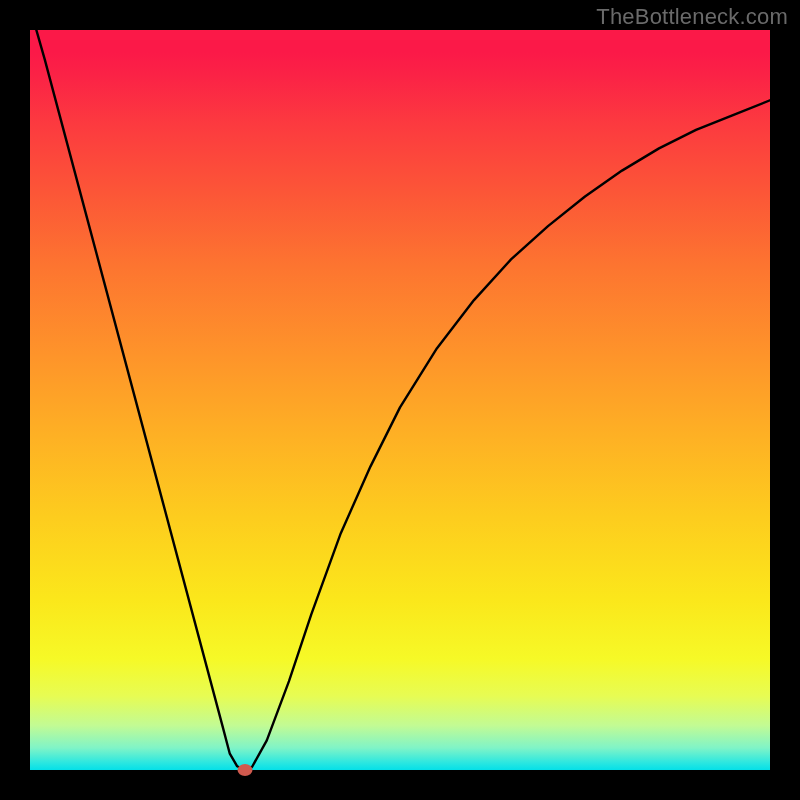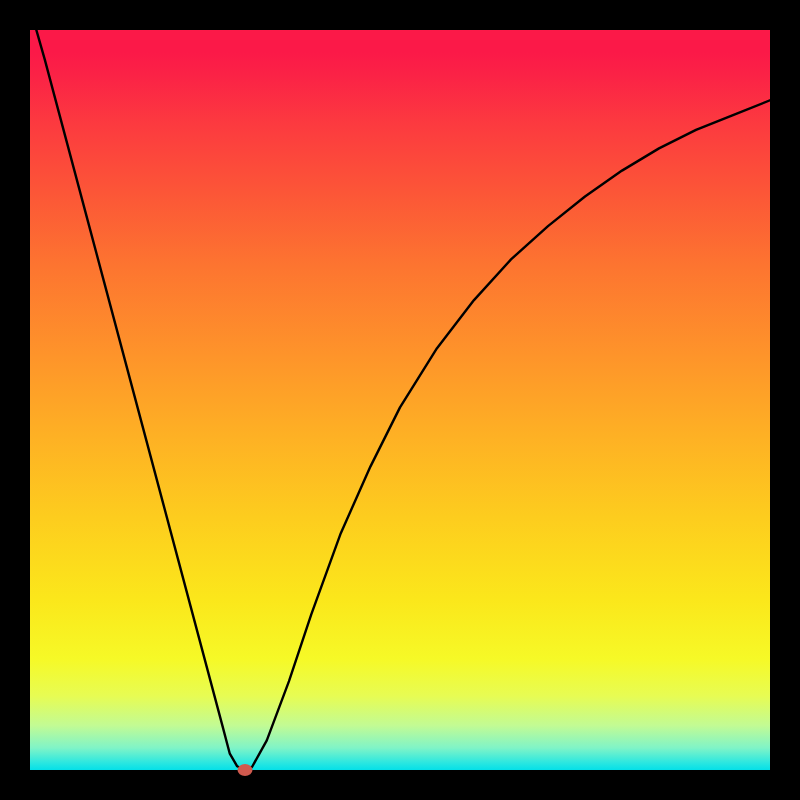--- a/index.html
+++ b/index.html
@@ -74,20 +74,21 @@
     border-radius: 50%;
     background: #d05a4e;
     z-index: 3;
     transform: translate(-50%, -50%);
   }
 </style>
 </head>
 <body>
 
 <div class="outer">
+  <div class="watermark">TheBottleneck.com</div>
   <div class="plot">
     <div class="gradient"></div>
     <svg class="curve-layer" viewBox="0 0 740 740" preserveAspectRatio="none">
       <path id="curve-path" d="M0.00 -22.20 L14.80 29.60 L29.60 85.10 L44.40 140.60 L59.20 196.10 L74.00 251.60 L88.80 307.10 L103.60 362.60 L118.40 418.10 L133.20 473.60 L148.00 529.10 L162.80 584.60 L177.60 640.10 L192.40 695.60 L199.80 723.72 L207.20 736.30 L214.60 740.00 L222.00 737.04 L236.80 710.40 L259.00 651.20 L281.20 584.60 L310.80 503.20 L340.40 436.60 L370.00 377.40 L407.00 318.20 L444.00 270.10 L481.00 229.40 L518.00 196.10 L555.00 166.50 L592.00 140.60 L629.00 118.40 L666.00 99.90 L703.00 85.10 L740.00 70.30" fill="none" stroke="#000" stroke-width="2.4" stroke-linejoin="round" stroke-linecap="round"></path>
     </svg>
     <div class="optimum-dot" id="opt-dot" style="left: 214.6px; top: 740px; background: rgb(208, 90, 78);"></div>
   </div>
 </div>
 
 </body></html>

